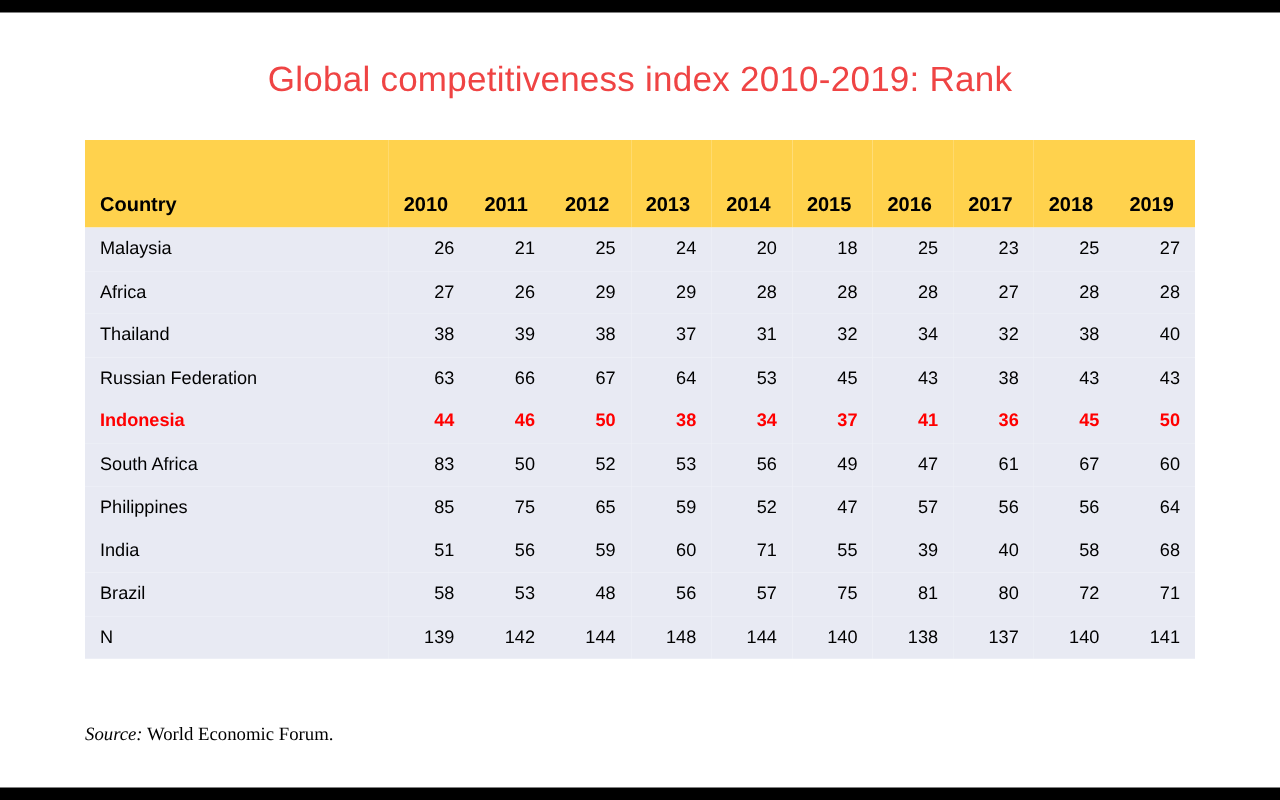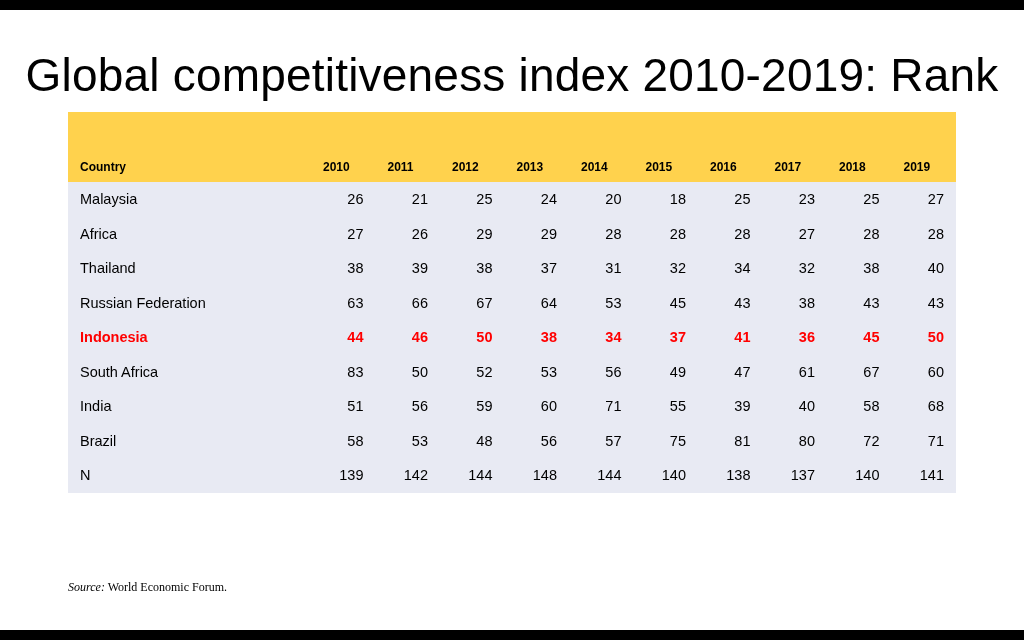--- a/index.html
+++ b/index.html
@@ -20,22 +20,22 @@
     width: 1024px;
     height: 620px;
     background: #ffffff;
   }
   .slide-title {
     position: absolute;
     left: 0;
     top: 38px;
     width: 1024px;
     text-align: center;
-    color: #000000;
-    font-size: 46px;
+    color: #ef4444;
+    font-size: 28px;
     font-weight: 400;
     letter-spacing: 0.2px;
     font-family: "Liberation Sans", sans-serif;
     white-space: nowrap;
   }
   .table-wrap {
     position: absolute;
     left: 68px;
     top: 102px;
     width: 888px;
@@ -44,21 +44,21 @@
     border-collapse: collapse;
     width: 888px;
     table-layout: fixed;
   }
   table.gci col.country { width: 243px; }
   table.gci col.yr { width: 64.5px; }
 
   table.gci thead th {
     background: #ffd24d;
     color: #000000;
-    font-size: 12px;
+    font-size: 16px;
     font-weight: bold;
     height: 62px;
     vertical-align: bottom;
     padding: 0 12px 8px 12px;
     border: none;
     font-family: "Liberation Sans", sans-serif;
   }
   table.gci thead th.country-head {
     text-align: left;
   }
@@ -81,21 +81,21 @@
     text-align: right;
   }
   table.gci tbody tr.highlight td {
     color: #ff0000;
     font-weight: bold;
   }
   .source {
     position: absolute;
     left: 68px;
     top: 570px;
-    font-size: 12px;
+    font-size: 15px;
     color: #000000;
     font-family: "Liberation Serif", serif;
   }
   .source .src-label {
     font-style: italic;
   }
 </style>
 </head>
 <body>
 
@@ -206,20 +206,33 @@
             <td class="num">52</td>
             <td class="num">53</td>
             <td class="num">56</td>
             <td class="num">49</td>
             <td class="num">47</td>
             <td class="num">61</td>
             <td class="num">67</td>
             <td class="num">60</td>
           </tr>
           <tr>
+            <td class="country-cell">Philippines</td>
+            <td class="num">85</td>
+            <td class="num">75</td>
+            <td class="num">65</td>
+            <td class="num">59</td>
+            <td class="num">52</td>
+            <td class="num">47</td>
+            <td class="num">57</td>
+            <td class="num">56</td>
+            <td class="num">56</td>
+            <td class="num">64</td>
+          </tr>
+          <tr>
             <td class="country-cell">India</td>
             <td class="num">51</td>
             <td class="num">56</td>
             <td class="num">59</td>
             <td class="num">60</td>
             <td class="num">71</td>
             <td class="num">55</td>
             <td class="num">39</td>
             <td class="num">40</td>
             <td class="num">58</td>

